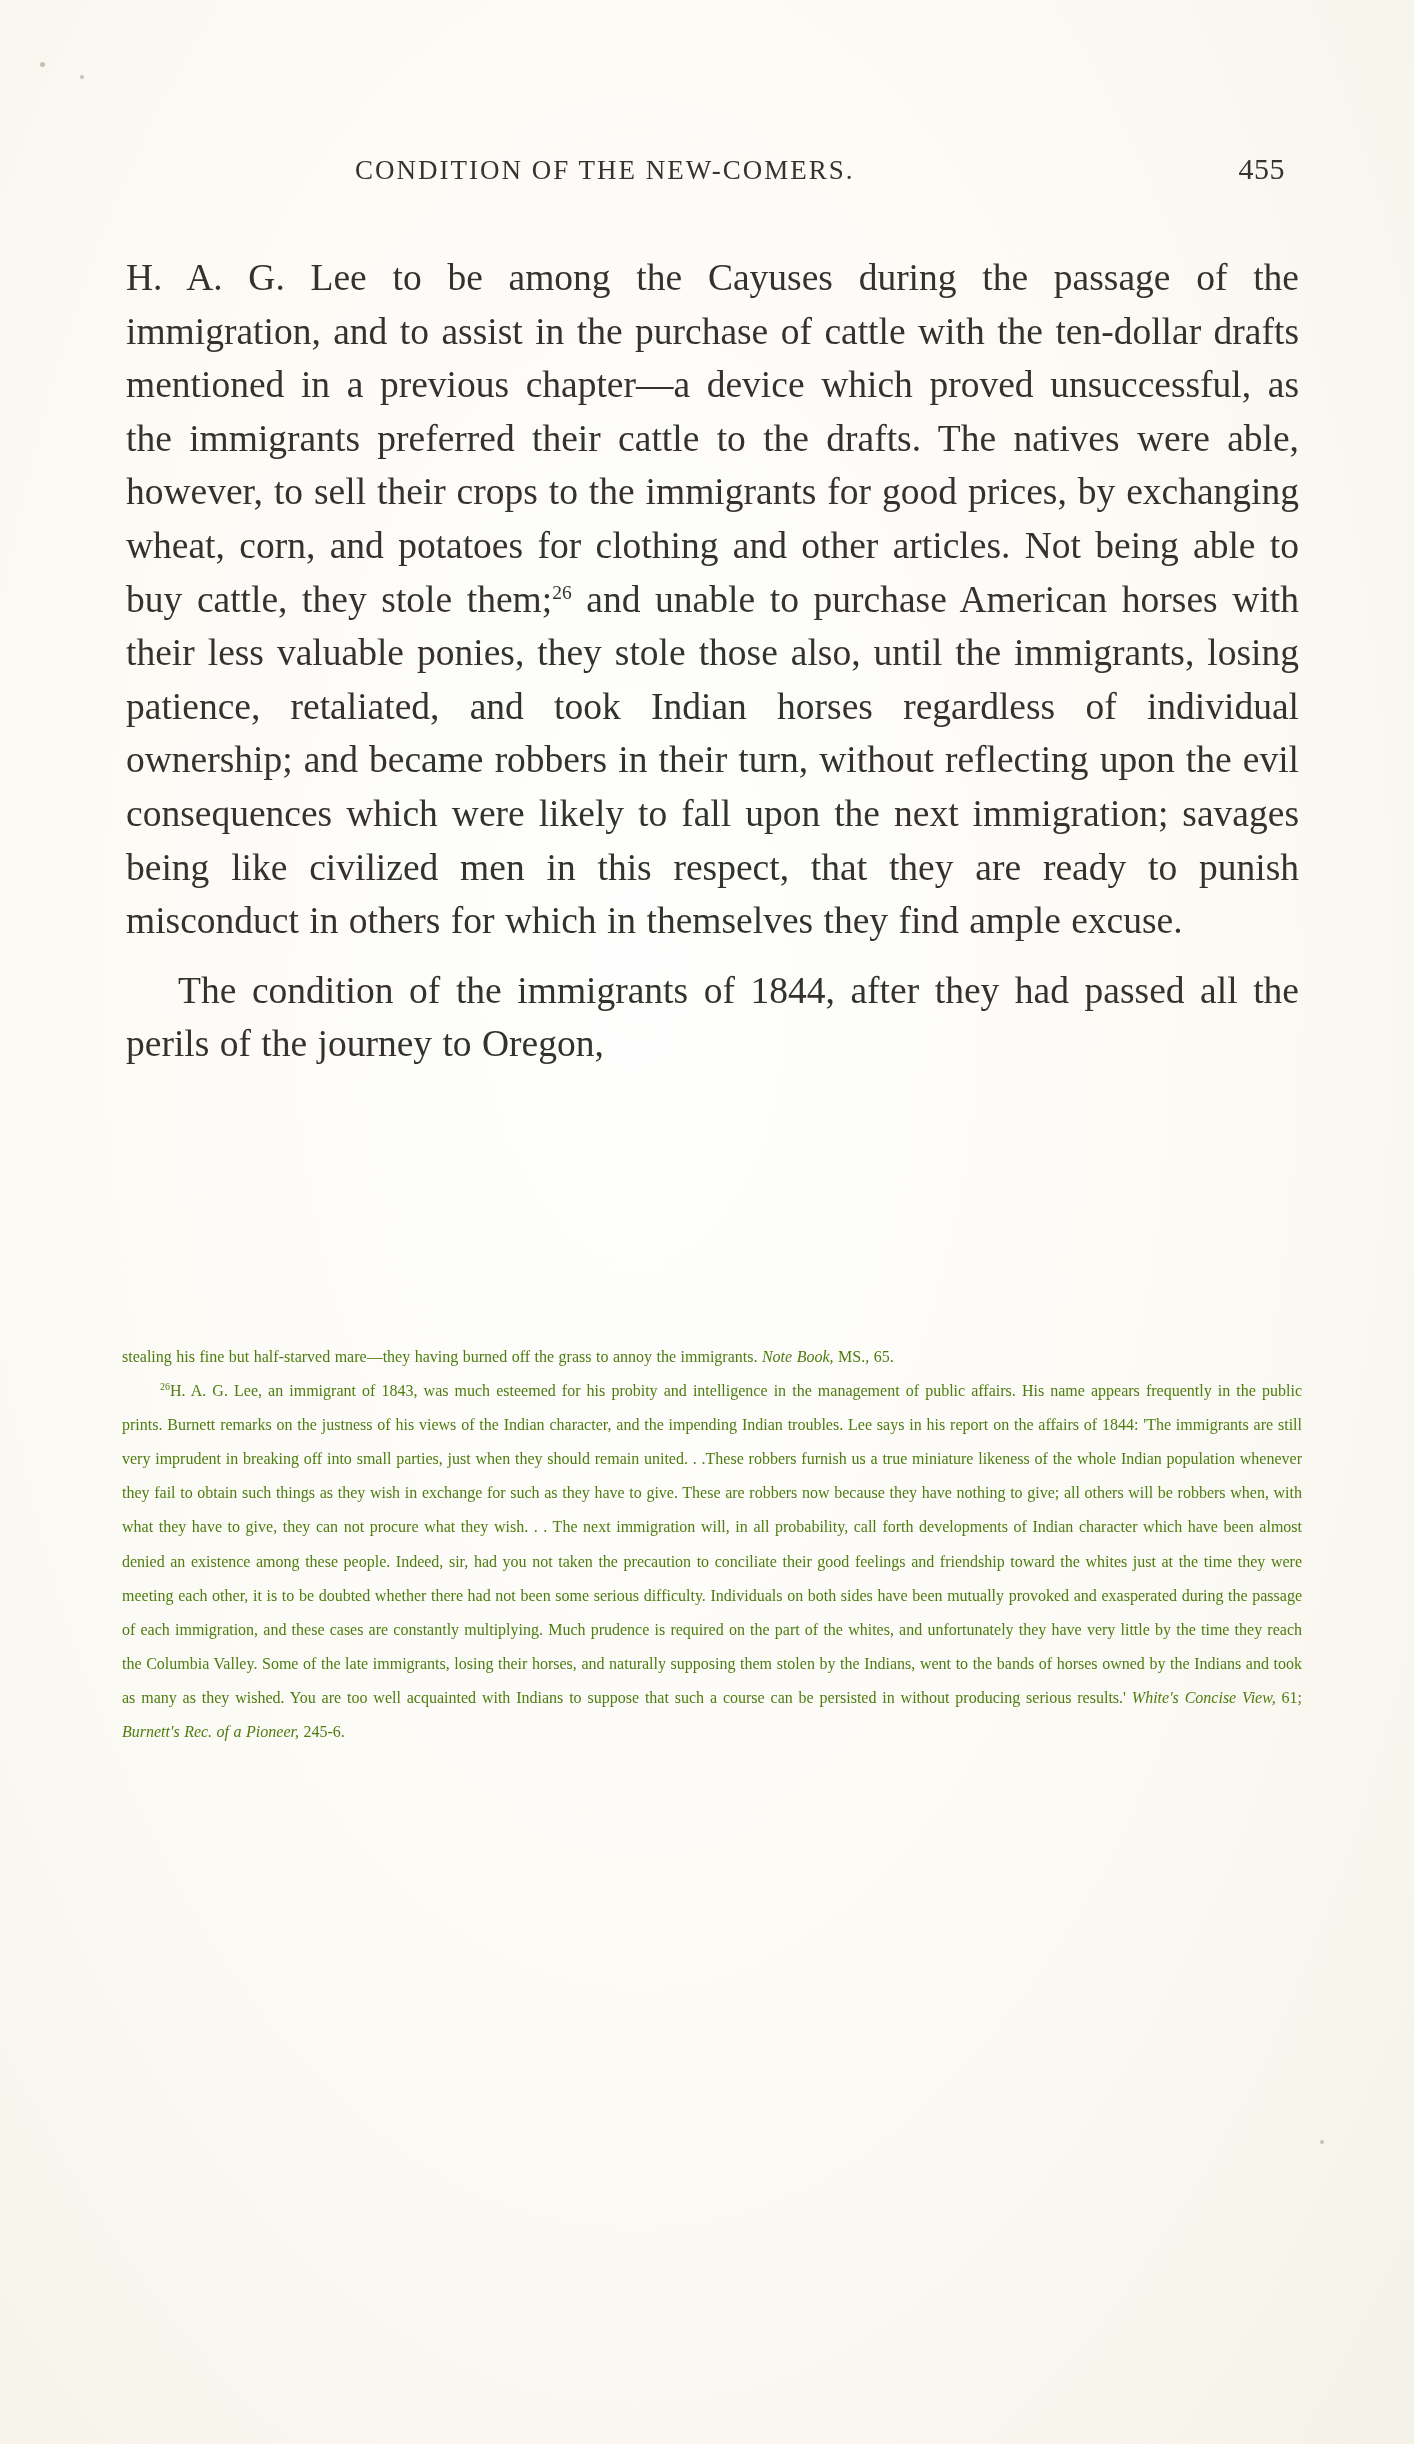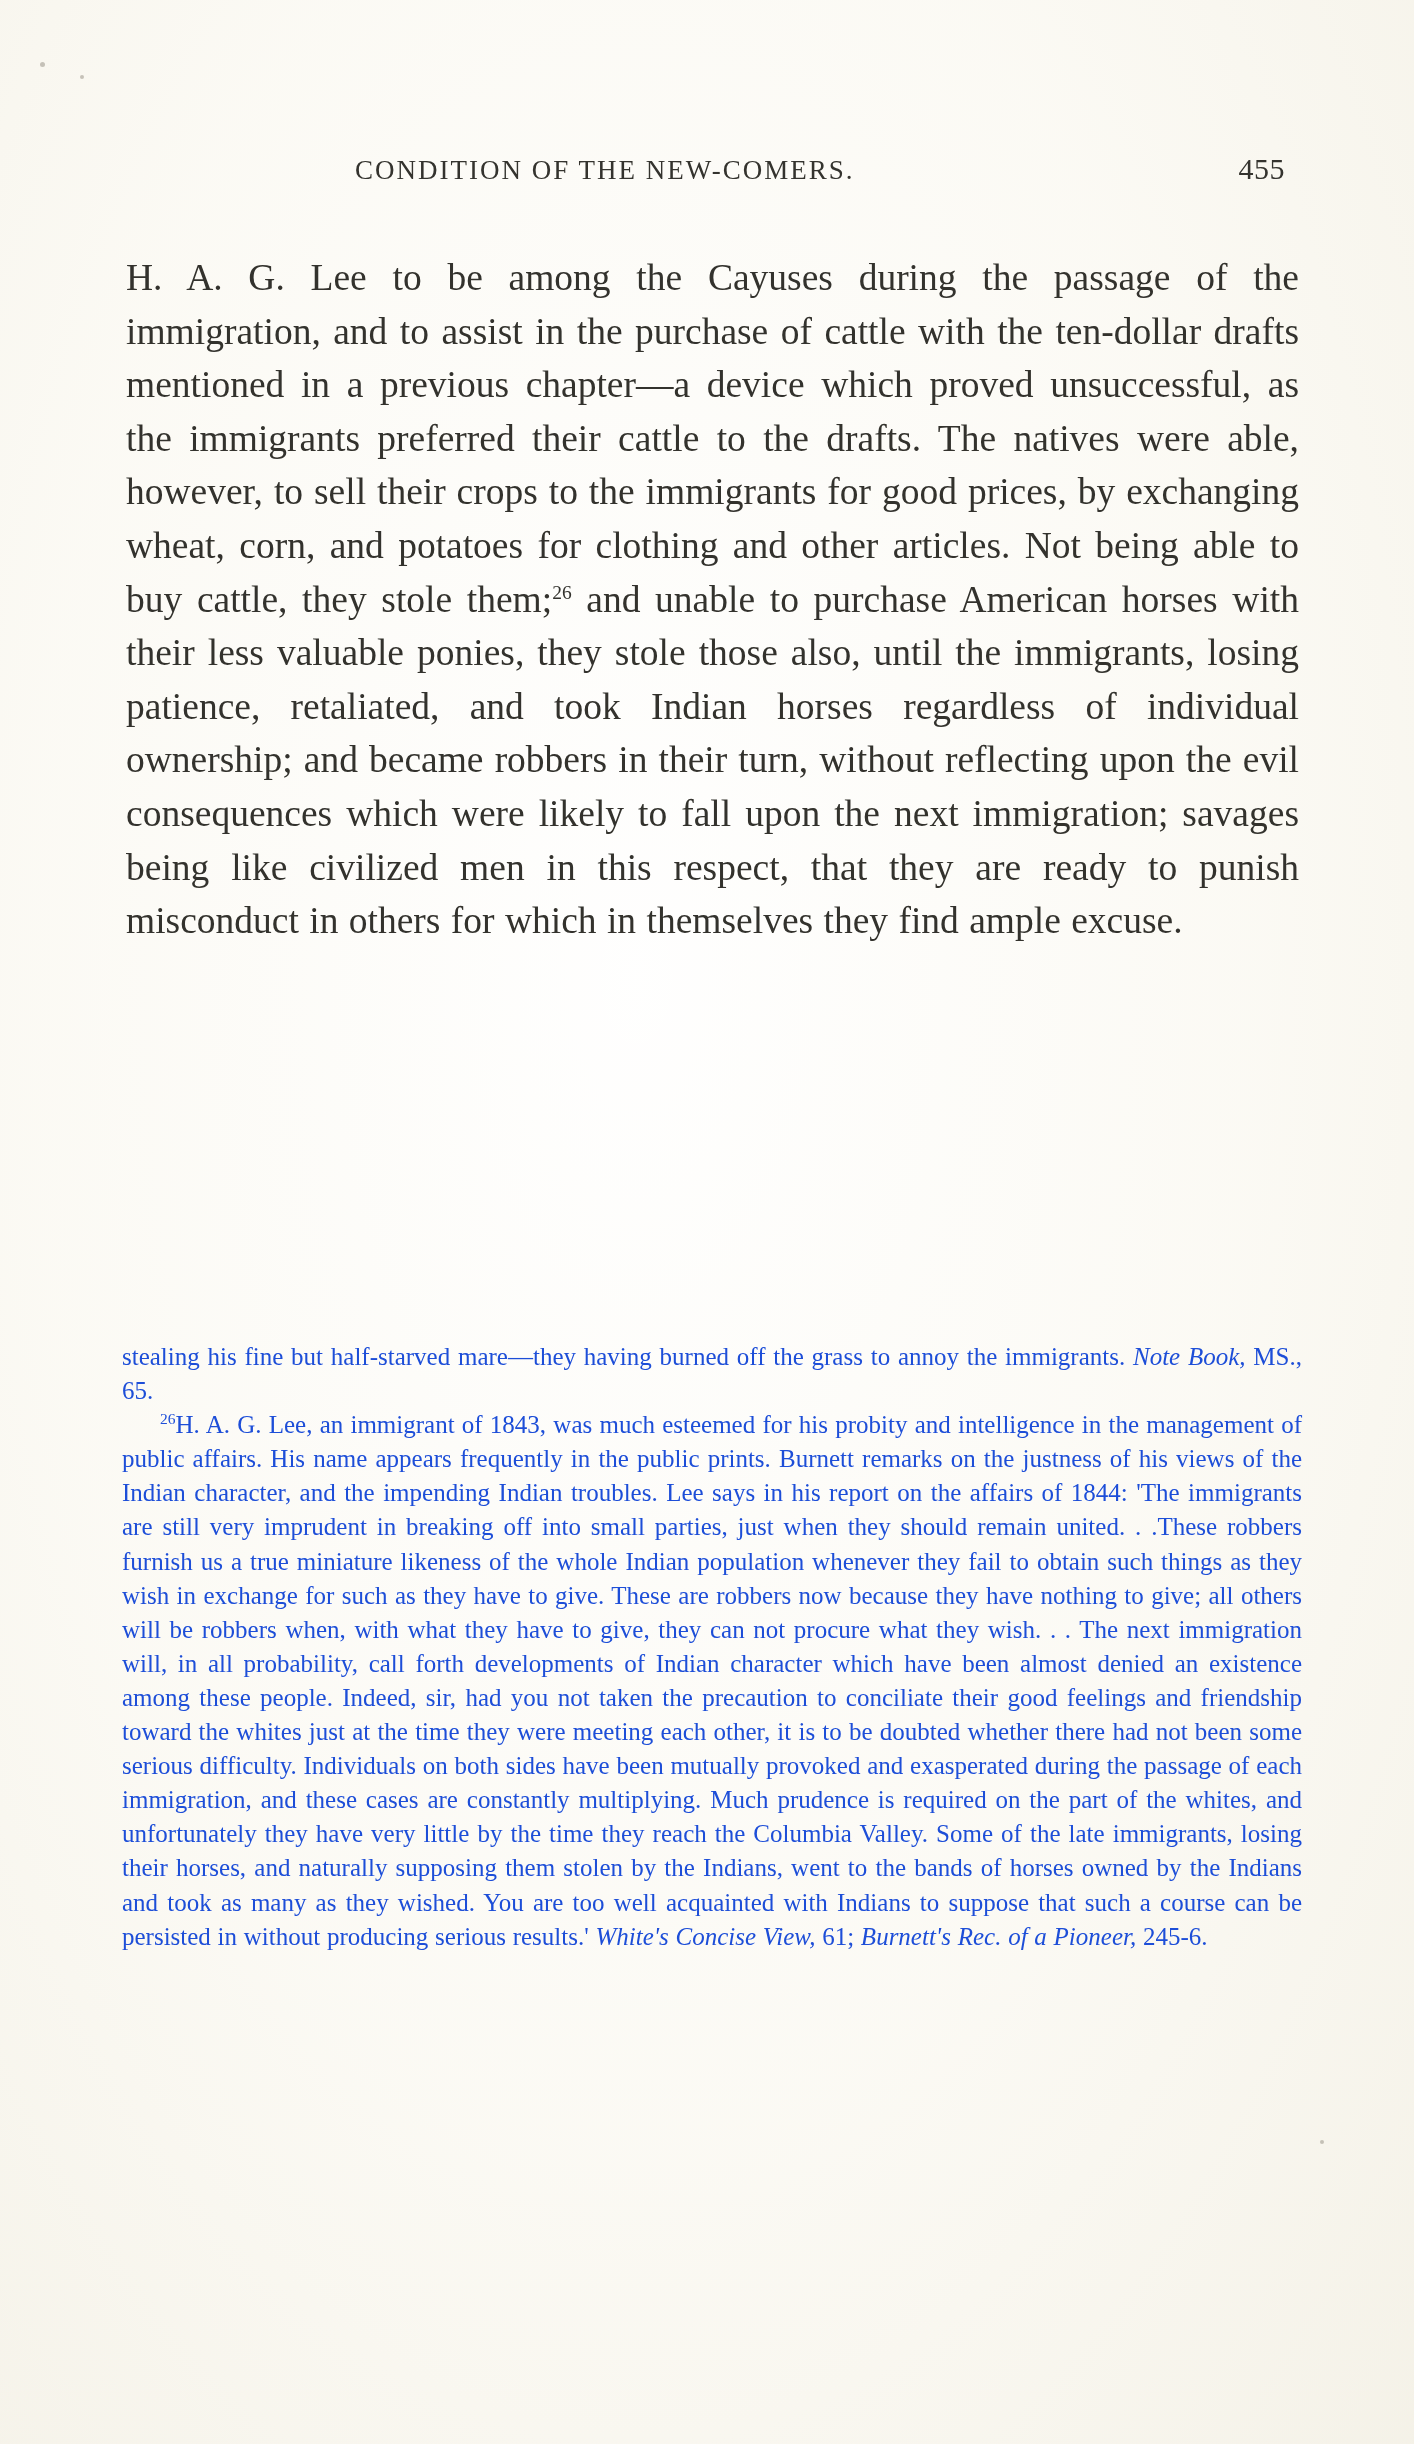--- a/index.html
+++ b/index.html
@@ -91,24 +91,24 @@
     vertical-align: super;
     line-height: 0;
   }
 
   
   .footnote-block {
     position: absolute;
     left: 122px;
     top: 1340px;
     width: 1180px;
-    font-size: 25px;
+    font-size: 16px;
     line-height: 34.1px;
     text-align: justify;
-    color: #1d4ed8;
+    color: #4d7c0f;
     word-spacing: 0.5px;
   }
   .footnote-block p {
     margin: 0;
   }
   .footnote-block p.fn-indent {
     text-indent: 38px;
   }
   .footnote-block i {
     font-style: italic;
@@ -131,20 +131,21 @@
 
   <div class="content">
 
     <div class="running-head">
       <span class="rh-title">CONDITION OF THE NEW-COMERS.</span>
       <span class="rh-page">455</span>
     </div>
 
     <div class="body-block">
       <p><span>H. A. G. Lee to be among the Cayuses during the passage of the immigration, and to assist in the purchase of cattle with the ten-dollar drafts mentioned in a previous chapter—a device which proved unsuccessful, as the immigrants preferred their cattle to the drafts. The natives were able, however, to sell their crops to the immigrants for good prices, by exchanging wheat, corn, and potatoes for clothing and other articles. Not being able to buy cattle, they stole them;</span><sup class="fn">26</sup><span> and unable to purchase American horses with their less valuable ponies, they stole those also, until the immigrants, losing patience, retaliated, and took Indian horses regardless of individual ownership; and became robbers in their turn, without reflecting upon the evil consequences which were likely to fall upon the next immigration; savages being like civilized men in this respect, that they are ready to punish misconduct in others for which in themselves they find ample excuse.</span></p>
+      <p class="indent">The condition of the immigrants of 1844, after they had passed all the perils of the journey to Oregon,</p>
     </div>
 
     <div class="footnote-block">
       <p><span>stealing his fine but half-starved mare—they having burned off the grass to annoy the immigrants. </span><i>Note Book,</i><span> MS., 65.</span></p>
       <p class="fn-indent"><sup class="fnmark">26</sup><span>H. A. G. Lee, an immigrant of 1843, was much esteemed for his probity and intelligence in the management of public affairs. His name appears frequently in the public prints. Burnett remarks on the justness of his views of the Indian character, and the impending Indian troubles. Lee says in his report on the affairs of 1844: 'The immigrants are still very imprudent in breaking off into small parties, just when they should remain united. . .These robbers furnish us a true miniature likeness of the whole Indian population whenever they fail to obtain such things as they wish in exchange for such as they have to give. These are robbers now because they have nothing to give; all others will be robbers when, with what they have to give, they can not procure what they wish. . . The next immigration will, in all probability, call forth developments of Indian character which have been almost denied an existence among these people. Indeed, sir, had you not taken the precaution to conciliate their good feelings and friendship toward the whites just at the time they were meeting each other, it is to be doubted whether there had not been some serious difficulty. Individuals on both sides have been mutually provoked and exasperated during the passage of each immigration, and these cases are constantly multiplying. Much prudence is required on the part of the whites, and unfortunately they have very little by the time they reach the Columbia Valley. Some of the late immigrants, losing their horses, and naturally supposing them stolen by the Indians, went to the bands of horses owned by the Indians and took as many as they wished. You are too well acquainted with Indians to suppose that such a course can be persisted in without producing serious results.' </span><i>White's Concise View,</i><span> 61; </span><i>Burnett's Rec. of a Pioneer,</i><span> 245-6.</span></p>
     </div>
 
   </div>
 </div>
 

